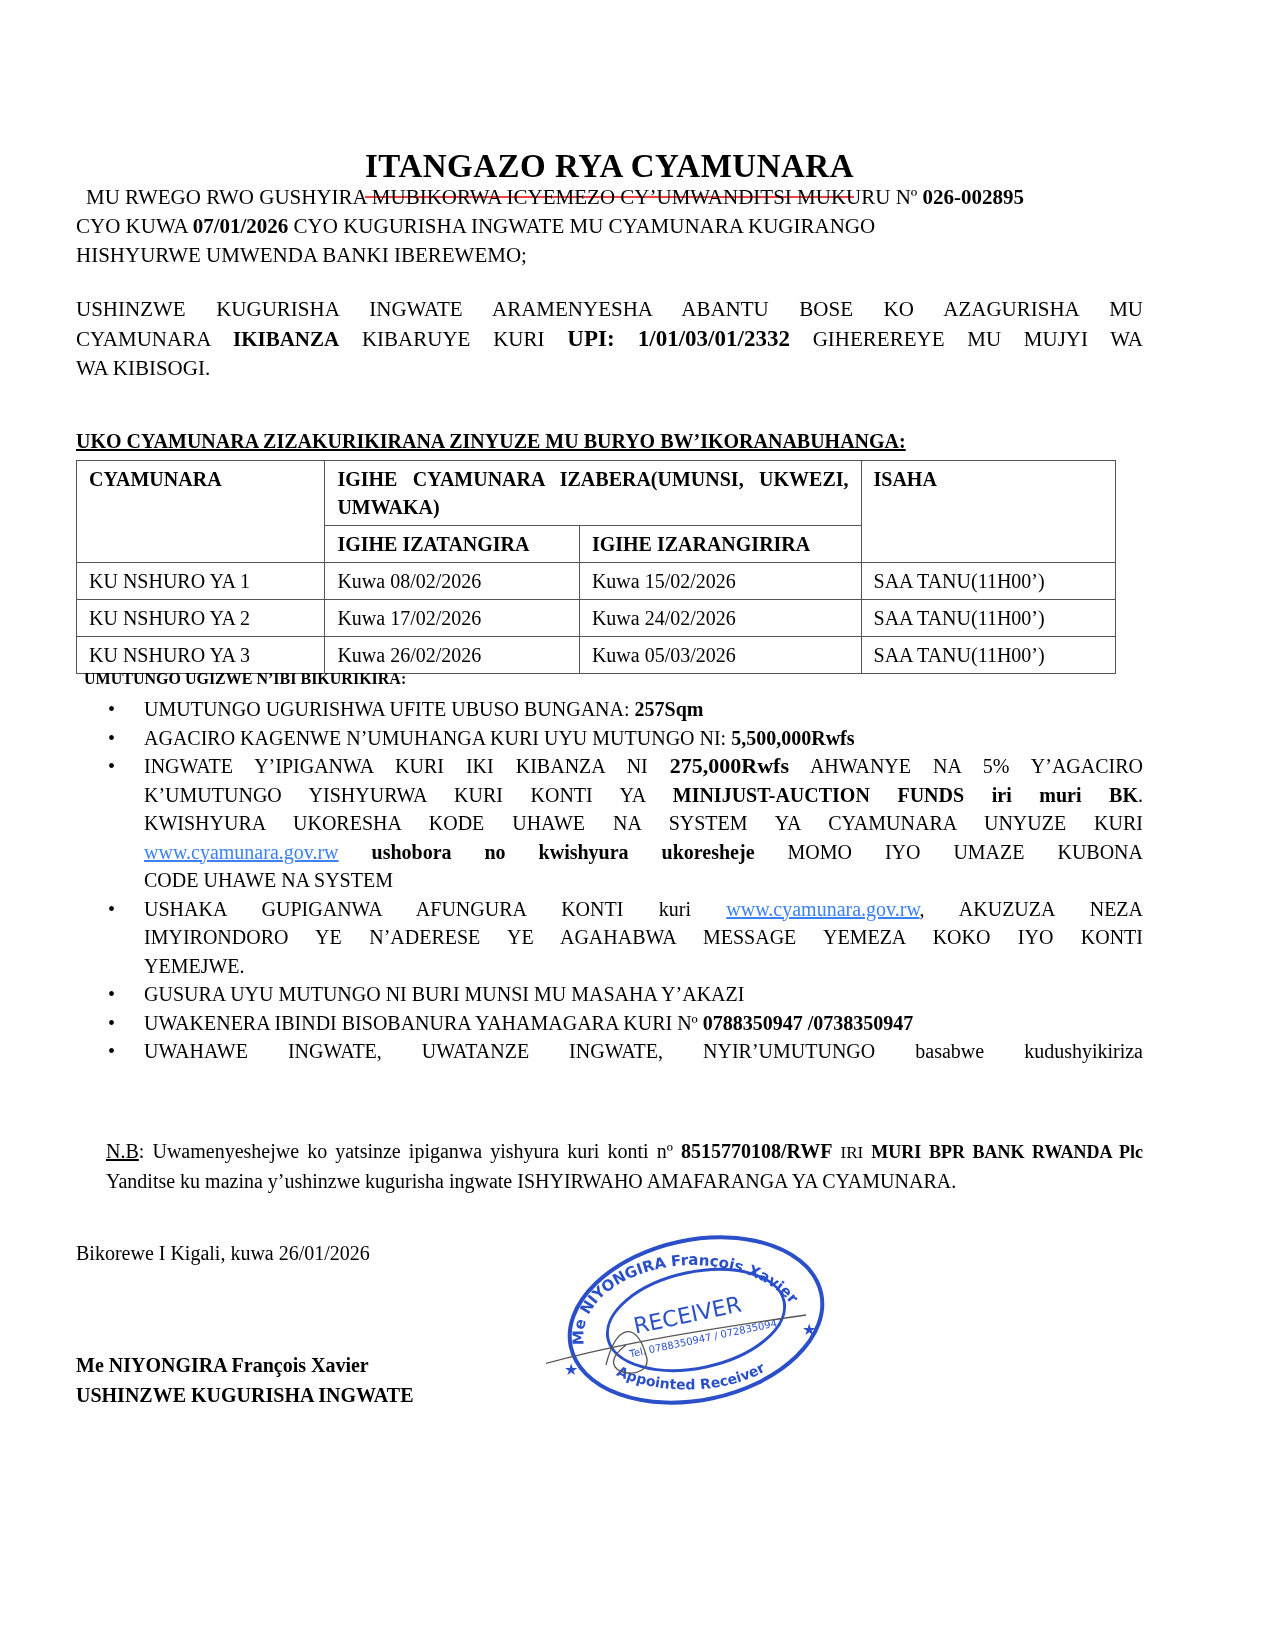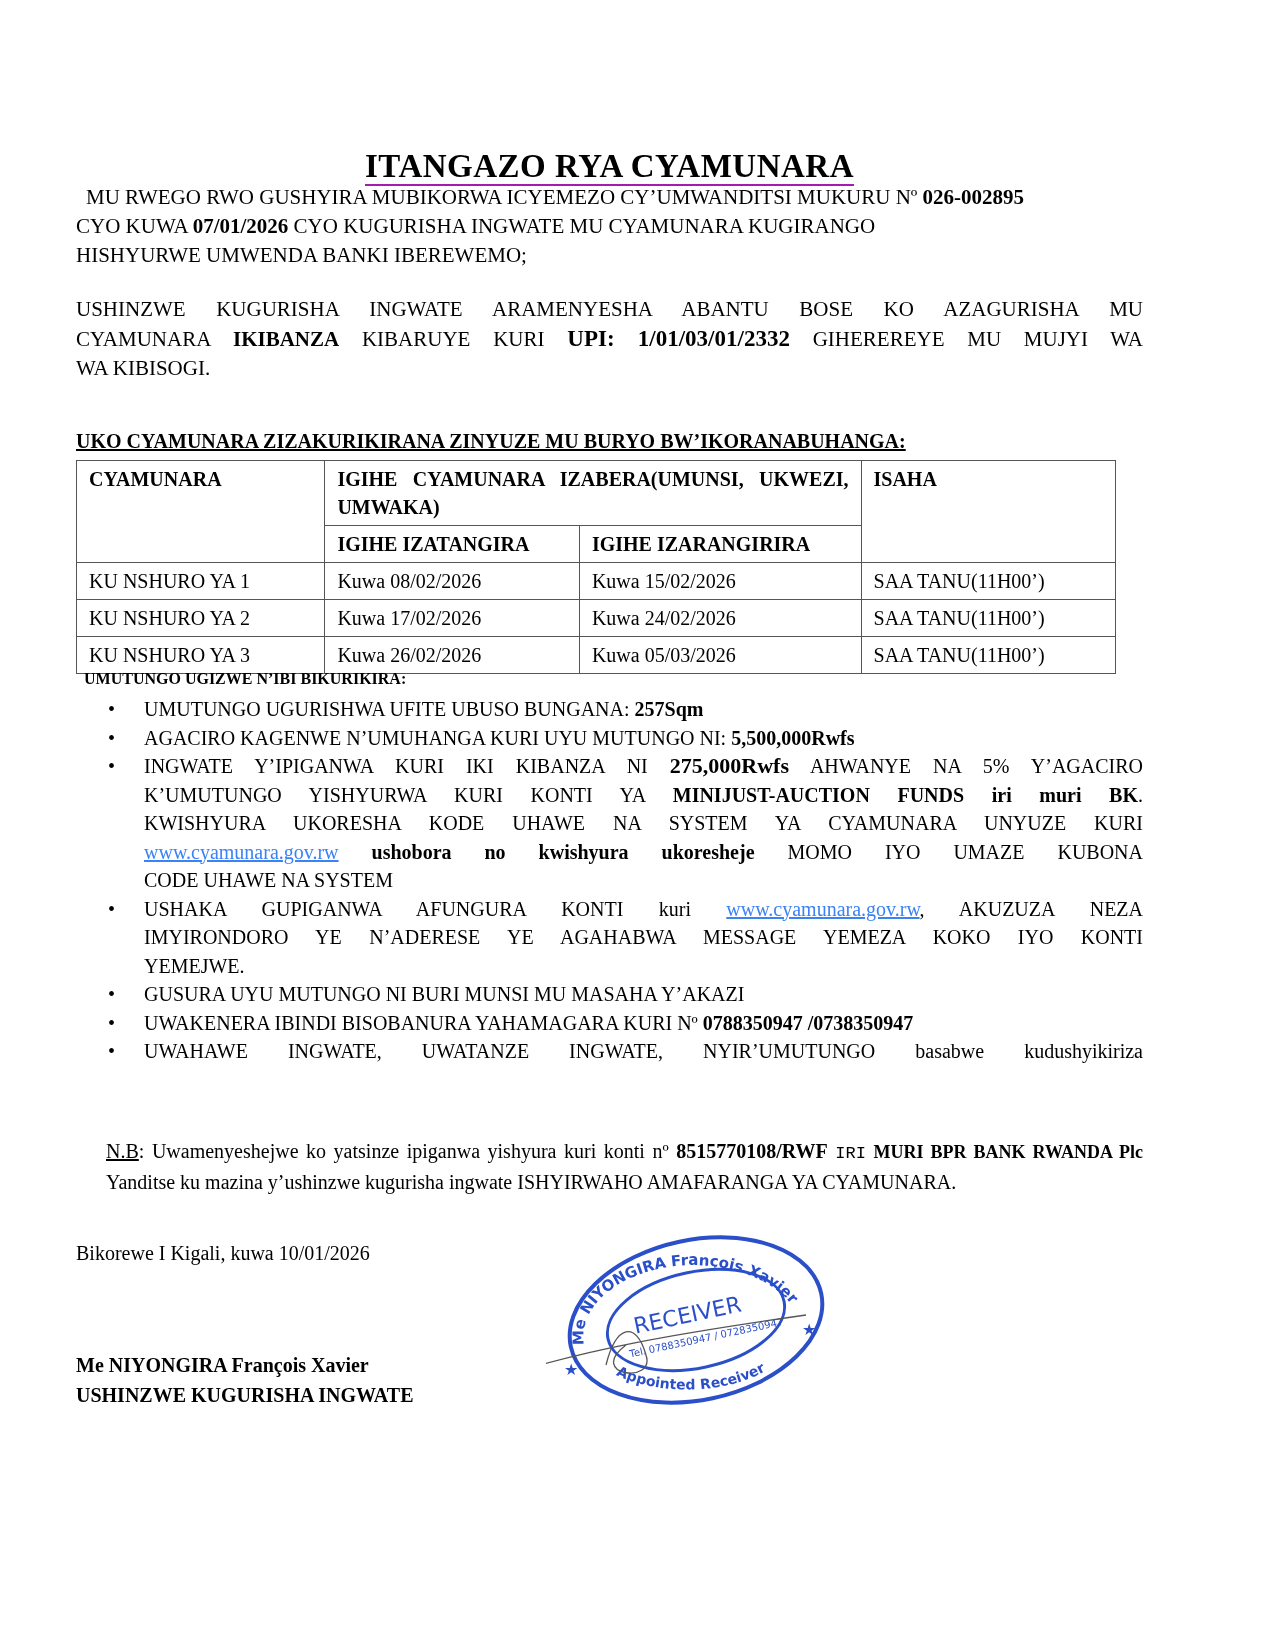--- a/index.html
+++ b/index.html
@@ -6,21 +6,21 @@
   body {
     width: 1275px; height: 1650px; position: relative; overflow: hidden;
     font-family: "Liberation Serif", "DejaVu Serif", serif;
     color: #000;
   }
   .page { position: absolute; left: 76px; top: 0; width: 1067px; }
   .title {
     position: absolute; left: 0; width: 1067px; top: 148px;
     text-align: center; font-weight: bold; font-size: 33px; letter-spacing: 0.5px;
   }
-  .title span { border-bottom: 2px solid #a21caf; padding-bottom: 0px; }
+  .title span { border-bottom: 2px solid #ef4444; padding-bottom: 12px; }
   .p { position: absolute; left: 0; width: 1067px; font-size: 21px; line-height: 29px; }
   .justify { text-align: justify; text-align-last: left; }
   .line { display: block; white-space: nowrap; }
   .jline { display: block; text-align: justify; text-align-last: justify; }
   b { font-weight: bold; }
   .u { text-decoration: underline; }
   .subhead {
     position: absolute; left: 0; top: 430px; font-weight: bold; font-size: 20px;
     text-decoration: underline; white-space: nowrap;
   }
@@ -168,26 +168,26 @@
       <span class="jline">
         <span>UWAHAWE INGWATE, UWATANZE INGWATE, NYIR’UMUTUNGO</span>
         <span>basabwe kudushyikiriza</span>
       </span>
     </li>
   </ul>
 
   <div class="nb justify">
     <span class="u">N.B</span><span>: Uwamenyeshejwe ko yatsinze ipiganwa yishyura kuri konti nº</span>
     <b>8515770108/RWF</b>
-    <span style="font-size:17px;font-family:Liberation Mono, monospace;">IRI</span>
+    <span style="font-size:17px;">IRI</span>
     <b style="font-size:18px;">MURI BPR BANK RWANDA Plc</b>
     <span>Yanditse ku mazina y’ushinzwe kugurisha ingwate ISHYIRWAHO AMAFARANGA YA CYAMUNARA.</span>
   </div>
 
-  <div class="sig-date">Bikorewe I Kigali, kuwa 10/01/2026</div>
+  <div class="sig-date">Bikorewe I Kigali, kuwa 26/01/2026</div>
 
   <div class="sig-name">
     <div>Me NIYONGIRA François Xavier</div>
     <div>USHINZWE KUGURISHA INGWATE</div>
   </div>
 
   <svg class="stamp" viewBox="0 0 280 180">
     <defs>
       <path id="stampTop" d="M 38 120 A 110 72 0 0 1 252 90"></path>
       <path id="stampBot" d="M 70 150 A 110 62 0 0 0 250 110"></path>

